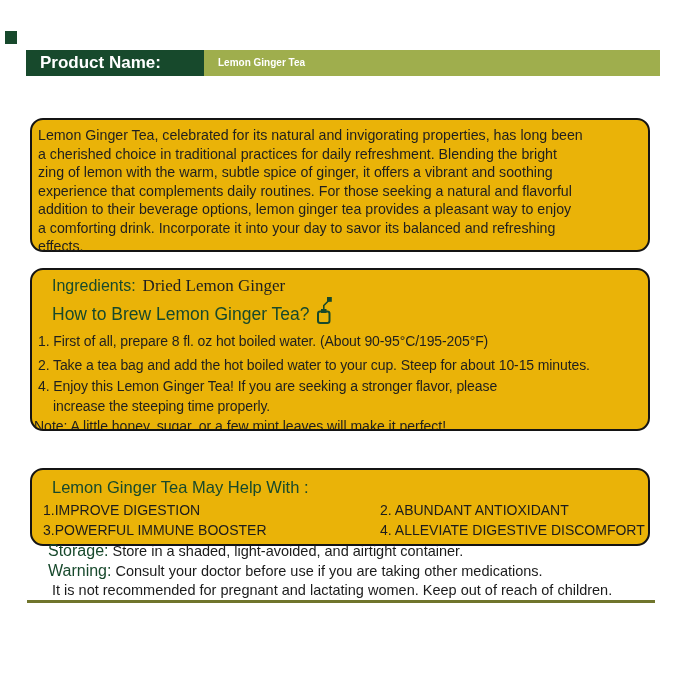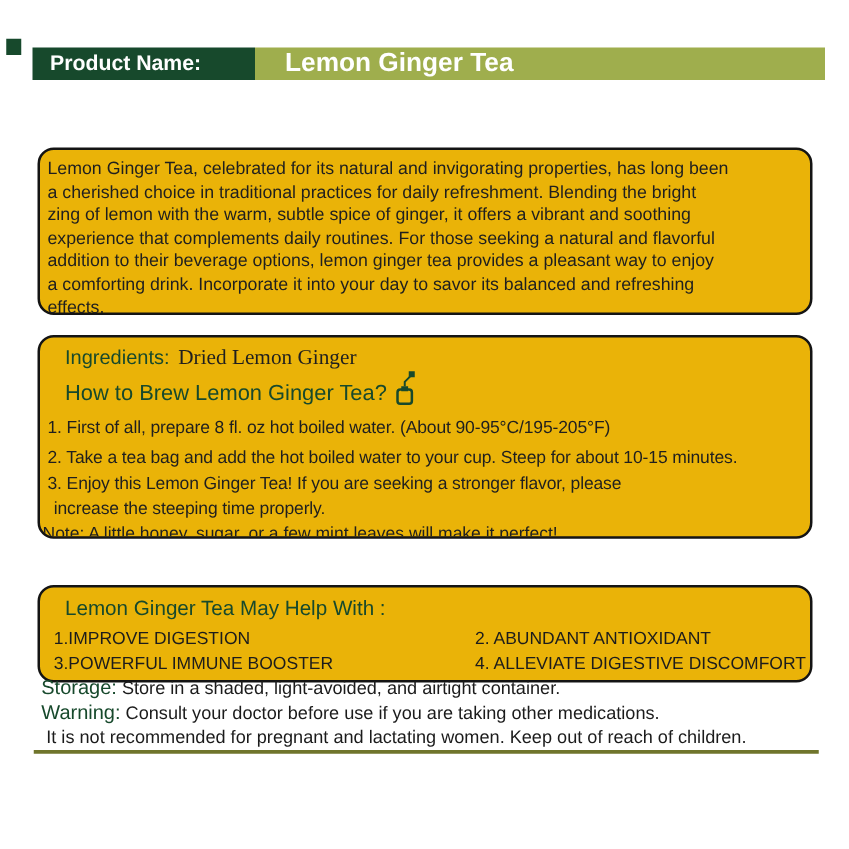--- a/index.html
+++ b/index.html
@@ -11,55 +11,55 @@
   html,body{margin:0;padding:0;background:#ffffff;}
   .canvas{
     position:relative;width:679px;height:679px;background:#ffffff;
     font-family:"Liberation Sans","DejaVu Sans",sans-serif;color:var(--ink);
     overflow:hidden;
   }
   .corner-square{position:absolute;left:5px;top:31px;width:12px;height:13px;background:var(--dg);}
 
   
   .hdr-row{position:absolute;left:26px;width:634px;height:26px;display:flex;}
-  .hdr-row.row1{top:38px;}
+  .hdr-row.row1{top:50px;}
   .hdr-row.row2{top:73px;}
   .hdr-label{width:178px;box-sizing:border-box;background:var(--dg);color:#fff;
     font-weight:bold;font-size:17px;line-height:26px;padding-left:14px;white-space:nowrap;}
   .hdr-value{flex:1;background:var(--olive);color:#fff;font-weight:bold;
-    font-size:21px;line-height:26px;padding-left:24px;white-space:nowrap;}
+    font-size:10px;line-height:26px;padding-left:14px;white-space:nowrap;}
 
   
   .box{position:absolute;left:30px;width:620px;box-sizing:border-box;
     border:2.5px solid #141414;border-radius:13px;background:#eab308;}
   .box1{top:118px;height:134px;}
   .desc{margin:0;padding:6px 4px 0 6px;font-size:14.2px;line-height:18.5px;
     color:var(--ink);white-space:pre-line;}
 
   .box2{top:268px;height:163px;overflow:hidden;}
   .ing-line{margin:6px 0 0 20px;}
   .green-head{color:var(--dg);font-weight:normal;font-size:16px;}
   .ing-value{color:var(--ink);font-size:17px;margin-left:7px;font-family:Liberation Serif, serif;}
   .brew-line{margin:3px 0 3px 20px;display:flex;align-items:flex-end;gap:7px;height:27px;}
   .green-head.big{font-size:17.5px;line-height:24px;}
   .step{margin:0 0 0 6px;font-size:14px;line-height:20.3px;letter-spacing:-0.1px;
     color:var(--ink);white-space:nowrap;}
   .step.s1{margin-top:5px;}
   .step.s2{margin-top:4px;}
-  .step.cont{margin-left:11px;}
+  .step.cont{margin-left:21px;}
   .note{margin:0 0 0 2px;font-size:14px;line-height:20.3px;color:var(--ink);white-space:nowrap;}
 
   .box3{top:468px;height:78px;overflow:hidden;}
   .benefits-head{margin:8px 0 3px 20px;font-size:16.5px;}
   .benefits-grid{display:grid;grid-template-columns:337px 1fr;margin-left:11px;
     font-size:14px;line-height:20px;color:#1c1c1c;}
   .benefit{white-space:nowrap;}
 
   
-  .footer{position:absolute;left:33px;top:541px;font-size:14.5px;line-height:19px;color:#1b1b1b;}
+  .footer{position:absolute;left:48px;top:541px;font-size:14.5px;line-height:19px;color:#1b1b1b;}
   .green-label{color:var(--dg);font-size:16px;}
   .f-line{white-space:nowrap;}
   .f-line.indent{margin-left:4px;}
 
   .divider{position:absolute;left:27px;top:600px;width:628px;height:3px;background:var(--divider);}
 
   .teabag{display:inline-block;margin-bottom:1px;}
 </style>
 </head>
 <body>
@@ -92,21 +92,21 @@
       <span class="green-head big">How to Brew Lemon Ginger Tea?</span>
       <svg class="teabag" width="17" height="29" viewBox="0 0 17 29" aria-hidden="true">
         <rect x="2" y="15.5" width="11.5" height="11.5" rx="2.2" fill="none" stroke="#17492c" stroke-width="2"></rect>
         <rect x="5" y="13" width="5.5" height="4" fill="#17492c"></rect>
         <path d="M7.8 13 L7.8 9.5 L12.8 4.5" fill="none" stroke="#17492c" stroke-width="1.6"></path>
         <rect x="11" y="1" width="4.8" height="4.8" fill="#17492c"></rect>
       </svg>
     </div>
     <div class="step s1">1. First of all, prepare 8 fl. oz hot boiled water. (About 90-95°C/195-205°F)</div>
     <div class="step s2">2. Take a tea bag and add the hot boiled water to your cup. Steep for about 10-15 minutes.</div>
-    <div class="step">3. Enjoy this Lemon Ginger Tea! If you are seeking a stronger flavor, please</div>
+    <div class="step">4. Enjoy this Lemon Ginger Tea! If you are seeking a stronger flavor, please</div>
     <div class="step cont">increase the steeping time properly.</div>
     <div class="note">Note: A little honey, sugar, or a few mint leaves will make it perfect!</div>
   </div>
 
   <div class="box box3">
     <div class="green-head benefits-head">Lemon Ginger Tea May Help With :</div>
     <div class="benefits-grid">
       <div class="benefit">1.IMPROVE DIGESTION</div>
       <div class="benefit">2. ABUNDANT ANTIOXIDANT</div>
       <div class="benefit">3.POWERFUL IMMUNE BOOSTER</div>

